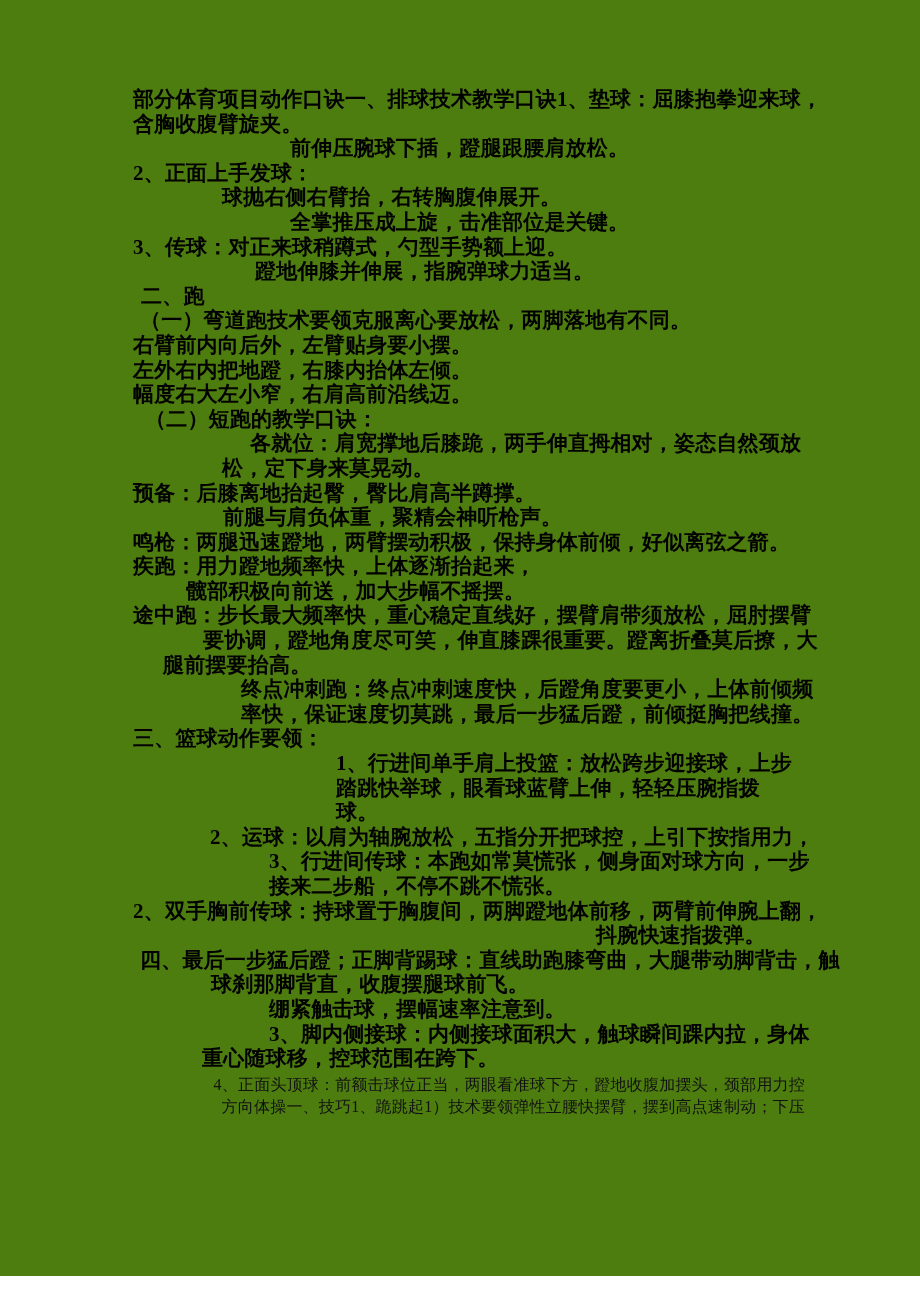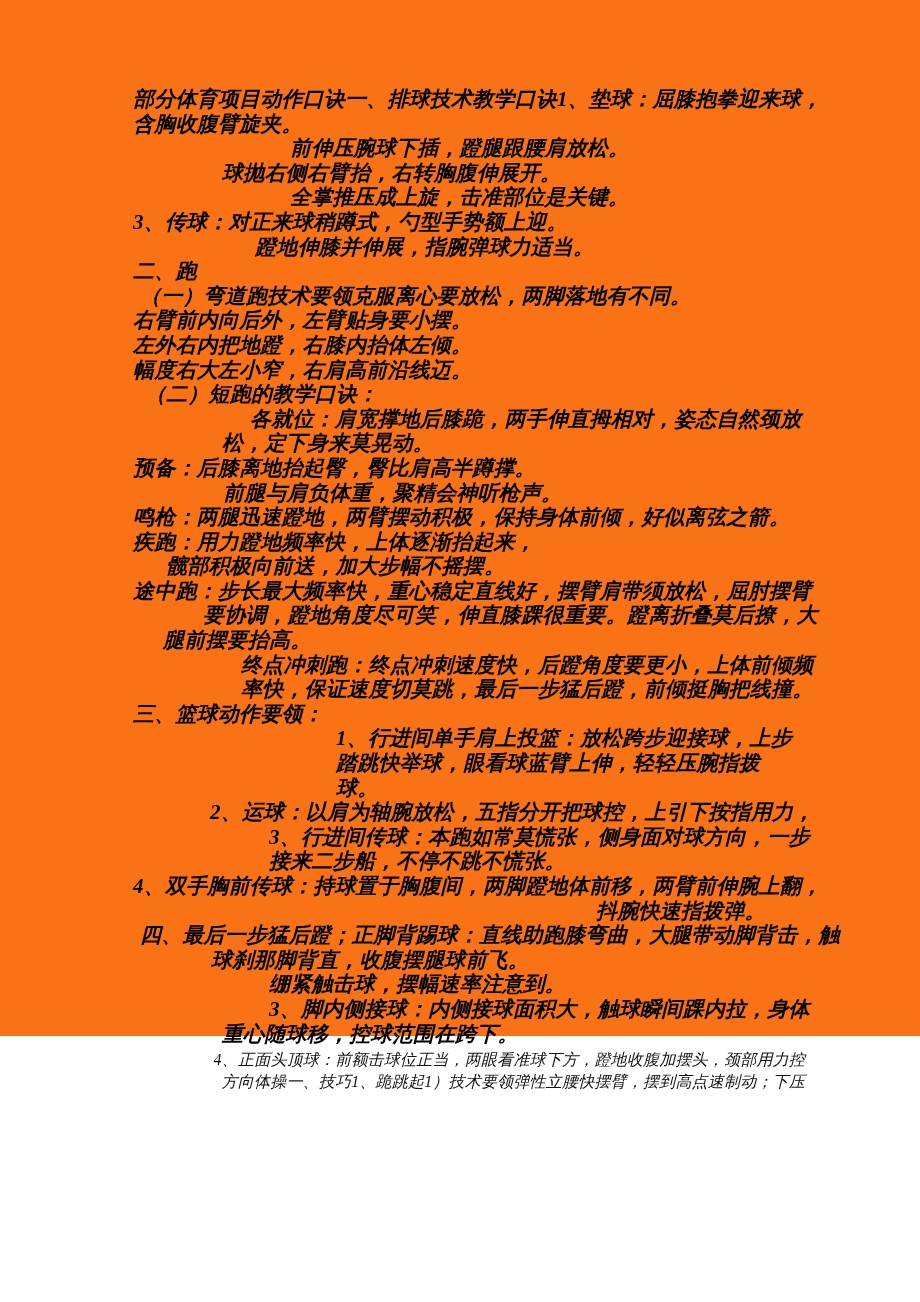--- a/index.html
+++ b/index.html
@@ -8,26 +8,25 @@
     background: #ffffff;
   }
   body {
     width: 920px;
     height: 1302px;
     overflow: hidden;
   }
   .page {
     box-sizing: border-box;
     width: 920px;
-    height: 1036px;
+    height: 1276px;
     padding: 87px 115px 0 133px;
-    background: #f97316;
+    background: #4d7c0f;
     color: #000000;
     font-family: "Liberation Serif", "DejaVu Serif", serif;
-    font-style: italic;
   }
   .line {
     font-size: 21px;
     line-height: 24.6px;
     height: 24.6px;
     white-space: nowrap;
     font-weight: 600;
     letter-spacing: 0.2px;
   }
   .line.small {
@@ -41,51 +40,52 @@
   }
   .sp { margin-top: 3px; }
 </style>
 </head>
 <body>
 
 <div class="page">
   <div class="line" style="margin-left:0px">部分体育项目动作口诀一、排球技术教学口诀1、垫球：屈膝抱拳迎来球，</div>
   <div class="line" style="margin-left:0px">含胸收腹臂旋夹。</div>
   <div class="line" style="margin-left:157px">前伸压腕球下插，蹬腿跟腰肩放松。</div>
+  <div class="line" style="margin-left:0px">2、正面上手发球：</div>
   <div class="line" style="margin-left:89px">球抛右侧右臂抬，右转胸腹伸展开。</div>
   <div class="line" style="margin-left:157px">全掌推压成上旋，击准部位是关键。</div>
   <div class="line" style="margin-left:0px">3、传球：对正来球稍蹲式，勺型手势额上迎。</div>
   <div class="line" style="margin-left:122px">蹬地伸膝并伸展，指腕弹球力适当。</div>
-  <div class="line" style="margin-left:0px">二、跑</div>
+  <div class="line" style="margin-left:8px">二、跑</div>
   <div class="line" style="margin-left:7px">（一）弯道跑技术要领克服离心要放松，两脚落地有不同。</div>
   <div class="line" style="margin-left:0px">右臂前内向后外，左臂贴身要小摆。</div>
   <div class="line" style="margin-left:0px">左外右内把地蹬，右膝内抬体左倾。</div>
   <div class="line" style="margin-left:0px">幅度右大左小窄，右肩高前沿线迈。</div>
   <div class="line" style="margin-left:12px">（二）短跑的教学口诀：</div>
   <div class="line" style="margin-left:117px">各就位：肩宽撑地后膝跪，两手伸直拇相对，姿态自然颈放</div>
   <div class="line" style="margin-left:89px">松，定下身来莫晃动。</div>
   <div class="line" style="margin-left:0px">预备：后膝离地抬起臀，臀比肩高半蹲撑。</div>
   <div class="line" style="margin-left:90px">前腿与肩负体重，聚精会神听枪声。</div>
   <div class="line" style="margin-left:0px">鸣枪：两腿迅速蹬地，两臂摆动积极，保持身体前倾，好似离弦之箭。</div>
   <div class="line" style="margin-left:0px">疾跑：用力蹬地频率快，上体逐渐抬起来，</div>
-  <div class="line" style="margin-left:33px">髋部积极向前送，加大步幅不摇摆。</div>
+  <div class="line" style="margin-left:53px">髋部积极向前送，加大步幅不摇摆。</div>
   <div class="line" style="margin-left:0px">途中跑：步长最大频率快，重心稳定直线好，摆臂肩带须放松，屈肘摆臂</div>
   <div class="line" style="margin-left:70px">要协调，蹬地角度尽可笑，伸直膝踝很重要。蹬离折叠莫后撩，大</div>
   <div class="line" style="margin-left:30px">腿前摆要抬高。</div>
   <div class="line" style="margin-left:108px">终点冲刺跑：终点冲刺速度快，后蹬角度要更小，上体前倾频</div>
   <div class="line" style="margin-left:108px">率快，保证速度切莫跳，最后一步猛后蹬，前倾挺胸把线撞。</div>
   <div class="line" style="margin-left:0px">三、篮球动作要领：</div>
   <div class="line" style="margin-left:203px">1、行进间单手肩上投篮：放松跨步迎接球，上步</div>
   <div class="line" style="margin-left:203px">踏跳快举球，眼看球蓝臂上伸，轻轻压腕指拨</div>
   <div class="line" style="margin-left:203px">球。</div>
   <div class="line" style="margin-left:77px">2、运球：以肩为轴腕放松，五指分开把球控，上引下按指用力，</div>
   <div class="line" style="margin-left:136px">3、行进间传球：本跑如常莫慌张，侧身面对球方向，一步</div>
   <div class="line" style="margin-left:136px">接来二步船，不停不跳不慌张。</div>
-  <div class="line" style="margin-left:0px">4、双手胸前传球：持球置于胸腹间，两脚蹬地体前移，两臂前伸腕上翻，</div>
+  <div class="line" style="margin-left:0px">2、双手胸前传球：持球置于胸腹间，两脚蹬地体前移，两臂前伸腕上翻，</div>
   <div class="line" style="margin-left:463px">抖腕快速指拨弹。</div>
   <div class="line" style="margin-left:7px">四、最后一步猛后蹬；正脚背踢球：直线助跑膝弯曲，大腿带动脚背击，触</div>
   <div class="line" style="margin-left:78px">球刹那脚背直，收腹摆腿球前飞。</div>
   <div class="line" style="margin-left:136px">绷紧触击球，摆幅速率注意到。</div>
   <div class="line" style="margin-left:136px">3、脚内侧接球：内侧接球面积大，触球瞬间踝内拉，身体</div>
-  <div class="line" style="margin-left:89px">重心随球移，控球范围在跨下。</div>
+  <div class="line" style="margin-left:69px">重心随球移，控球范围在跨下。</div>
   <div class="line small sp" style="margin-left:0px">4、正面头顶球：前额击球位正当，两眼看准球下方，蹬地收腹加摆头，颈部用力控</div>
   <div class="line small" style="margin-left:4px">方向体操一、技巧1、跪跳起1）技术要领弹性立腰快摆臂，摆到高点速制动；下压</div>
 </div>
 
 </body></html>

